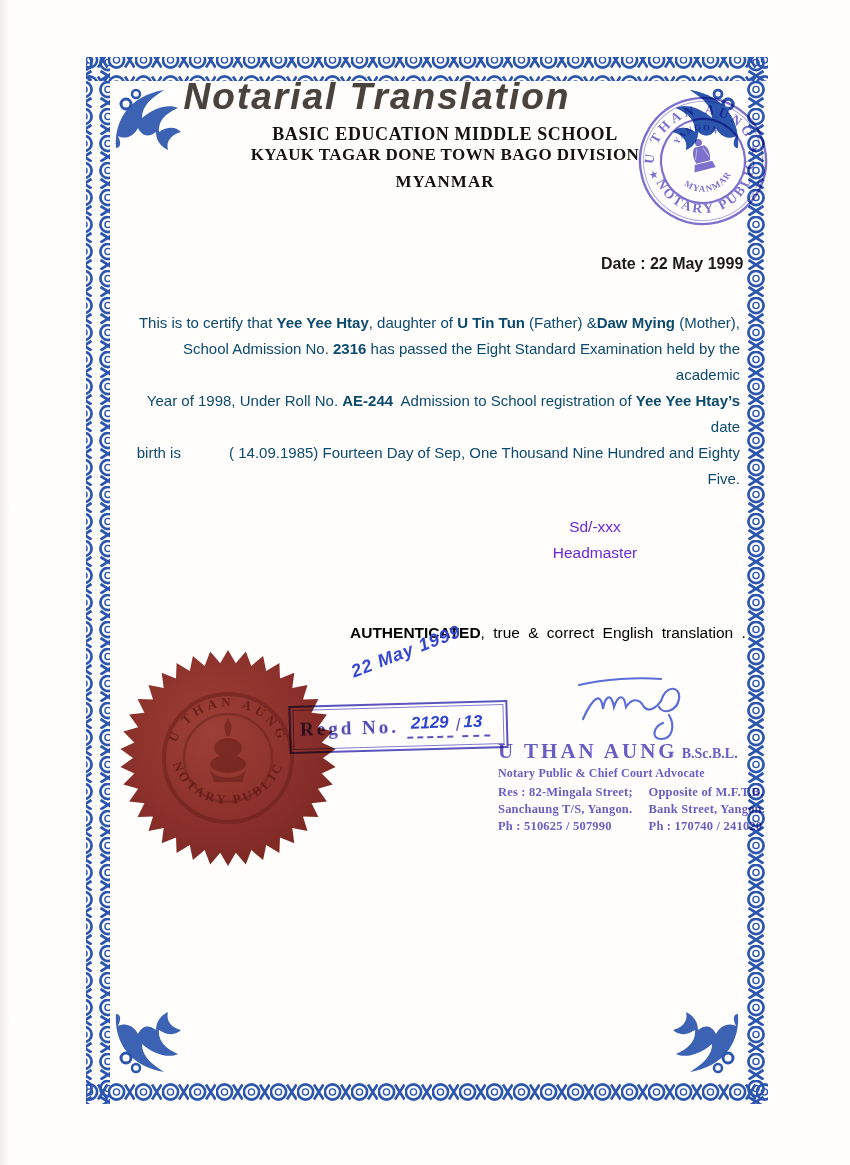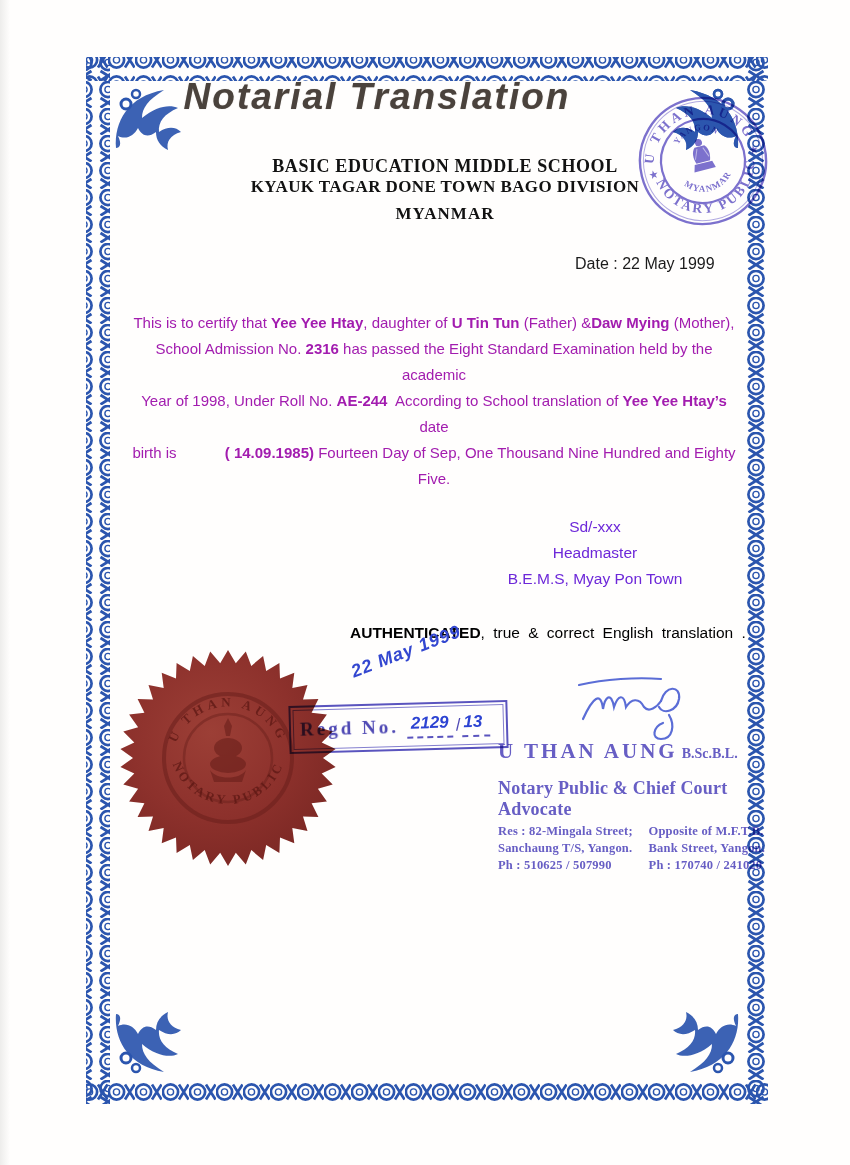--- a/index.html
+++ b/index.html
@@ -6,30 +6,30 @@
   .page{position:relative;width:850px;height:1165px;background:#fffefd;overflow:hidden;
         font-family:"Liberation Sans",sans-serif;}
   .scan-edge{position:absolute;left:0;top:0;width:10px;height:100%;
         background:linear-gradient(90deg,#d8d8d6,rgba(255,255,255,0));opacity:.45;}
   
   .border-svg{position:absolute;left:0;top:0;z-index:1;}
   
   .title{position:absolute;left:0;top:76px;width:754px;text-align:center;
          font-family:Liberation Sans, sans-serif;font-style:italic;font-weight:700;
          font-size:37px;color:#4a423c;letter-spacing:2px;text-shadow:0 0 1px rgba(70,60,50,.35);}
-  .school{position:absolute;left:125px;top:156px;width:640px;text-align:center;color:#121212;
+  .school{position:absolute;left:125px;top:124px;width:640px;text-align:center;color:#121212;
           font-family:"Liberation Serif",serif;font-weight:700;}
   .school .l1{font-size:18px;letter-spacing:.6px;}
   .school .l2{font-size:17px;letter-spacing:.4px;}
   .school .l3{font-size:17px;margin-top:7px;letter-spacing:1px;}
   
-  .dateline{position:absolute;left:575px;top:255px;font-size:16px;font-weight:400;color:#1b1b1b;}
-  
-  .bodytext{position:absolute;left:128px;top:310px;width:612px;text-align:center;
-            font-size:15px;color:#a21caf;line-height:26px;}
+  .dateline{position:absolute;left:601px;top:255px;font-size:16px;font-weight:700;color:#1b1b1b;}
+  
+  .bodytext{position:absolute;left:128px;top:310px;width:612px;text-align:right;
+            font-size:15px;color:#0c4a6e;line-height:26px;}
   .bodytext span{white-space:pre-wrap;}
   
   .signoff{position:absolute;left:455px;top:514px;width:280px;text-align:center;
            font-size:15.5px;color:#6d28d9;line-height:26px;}
   
   .auth{position:absolute;left:350px;top:624px;font-size:15.5px;color:#000000;word-spacing:4px;}
   
   .hand-date{position:absolute;left:352px;top:662px;transform:rotate(-21deg);transform-origin:left center;
              color:#3347d0;font-size:18px;font-weight:700;font-style:italic;letter-spacing:1px;z-index:5;}
   
@@ -41,21 +41,21 @@
               letter-spacing:3px;font-weight:600;filter:blur(.2px);}
   .regd-fill{margin-left:8px;border-bottom:2px dashed #5a54c0;padding:0 4px 1px 4px;}
   .regd-num{color:#2c43d4;font-size:17px;font-weight:700;font-style:italic;position:relative;top:-2px;}
   .regd-slash{color:#4f49b6;font-size:17px;margin:0 1px 0 3px;}
   .regd-fill2{border-bottom:2px dashed #5a54c0;padding:0 8px 1px 2px;}
   
   .notary{position:absolute;left:498px;top:739px;width:276px;color:#675ec6;z-index:3;
           font-family:"Liberation Serif",serif;mix-blend-mode:multiply;filter:blur(.25px);}
   .notary .name{font-size:21px;font-weight:700;letter-spacing:3px;}
   .notary .deg{font-size:14px;letter-spacing:0;font-weight:700;}
-  .notary .role{font-size:18px;font-weight:700;margin-top:14px;letter-spacing:.2px;}
+  .notary .role{font-size:12px;font-weight:700;margin-top:2px;letter-spacing:.2px;}
   .notary table{border-collapse:collapse;margin-top:3px;width:100%;}
   .notary td{font-size:12.5px;font-weight:700;padding:1px 0;vertical-align:top;letter-spacing:.2px;margin-top:12px;}
   .notary td.c2{padding-left:6px;}
   
   .round-stamp{position:absolute;left:628px;top:86px;z-index:3;mix-blend-mode:multiply;}
   .red-seal{position:absolute;left:118px;top:648px;z-index:4;mix-blend-mode:multiply;}
   .signature{position:absolute;left:545px;top:655px;z-index:5;}
 </style>
 </head>
 <body>
@@ -137,28 +137,27 @@
         <path d="M72,62 L68,72 M78,62 L82,72" stroke="#fff" stroke-width="1" opacity=".5"></path>
       </g>
     </g>
   </svg>
 
   <div class="dateline">Date :  22 May 1999</div>
 
   <div class="bodytext">
     <div><span>This is to certify that </span><span style="font-weight: 700;">Yee Yee Htay</span><span>, daughter of </span><span style="font-weight: 700;">U Tin Tun</span><span> (Father) &amp;</span><span style="font-weight: 700;">Daw Mying</span><span> (Mother),</span></div>
     <div><span>School Admission No. </span><span style="font-weight: 700;">2316</span><span> has passed the Eight Standard Examination held by the academic</span></div>
-    <div><span>Year of 1998, Under Roll No. </span><span style="font-weight: 700;">AE-244</span><span>  According to School translation of </span><span style="font-weight: 700;">Yee Yee Htay’s</span><span> date</span></div>
-    <div><span>birth is </span><span style="font-weight: 700; margin-left: 44px;">( 14.09.1985)</span><span> Fourteen Day of Sep, One Thousand Nine Hundred and Eighty Five.</span></div>
+    <div><span>Year of 1998, Under Roll No. </span><span style="font-weight: 700;">AE-244</span><span>  Admission to School registration of </span><span style="font-weight: 700;">Yee Yee Htay’s</span><span> date</span></div>
+    <div><span>birth is </span><span style="font-weight: 400; margin-left: 44px;">( 14.09.1985)</span><span> Fourteen Day of Sep, One Thousand Nine Hundred and Eighty Five.</span></div>
   </div>
 
   <div class="signoff">
     <div>Sd/-xxx</div>
     <div>Headmaster</div>
-    <div>B.E.M.S, Myay Pon Town</div>
   </div>
 
   <div class="auth"><span style="font-weight: 700;">AUTHENTICATED</span><span>, true  &amp;  correct  English translation .</span></div>
 
   <div class="hand-date">22 May 1999</div>
 
   <svg class="red-seal" width="220" height="220">
     <defs>
       <radialGradient id="sealg" cx="42%" cy="38%" r="70%">
         <stop offset="0%" stop-color="#9c3f36"></stop>

